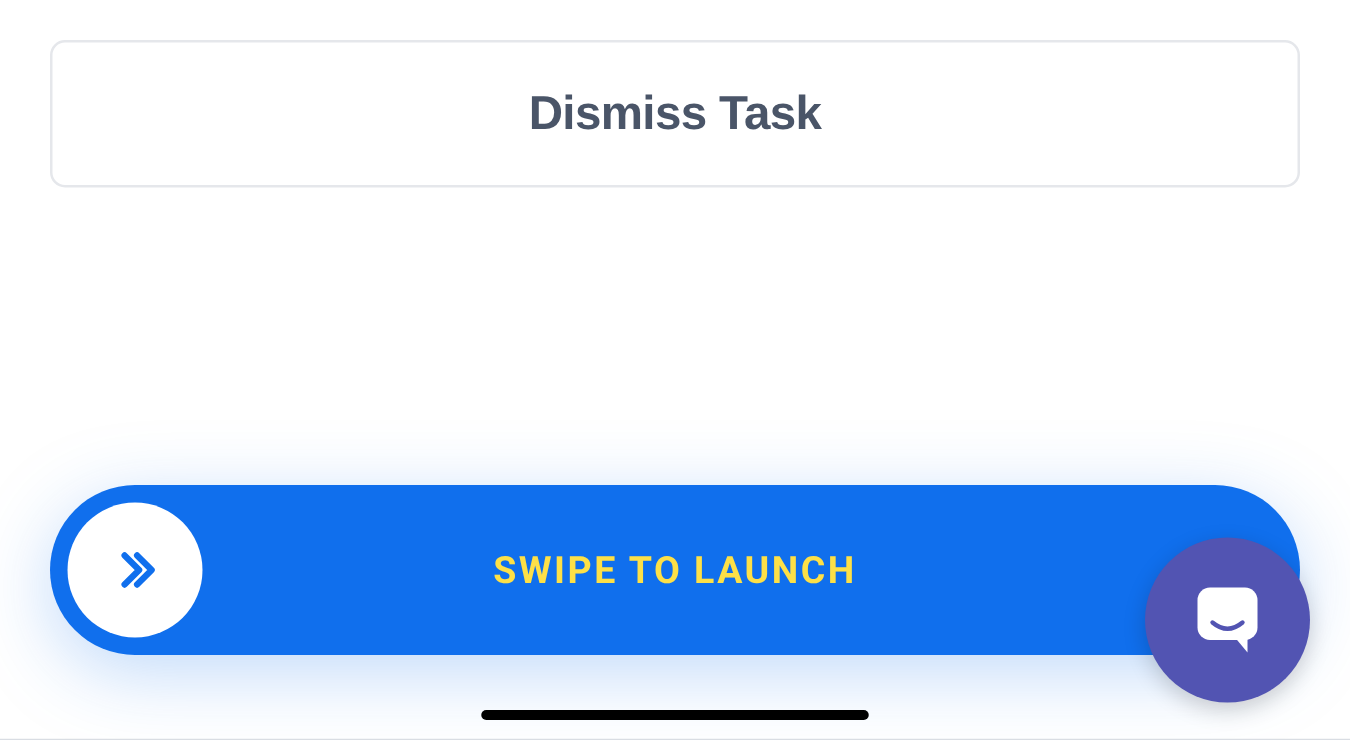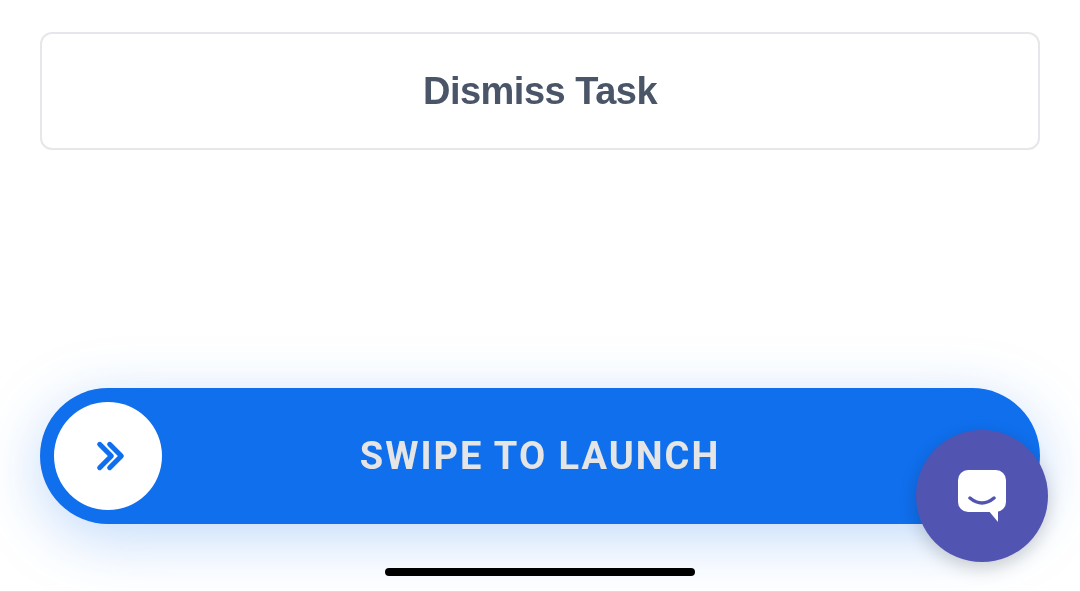--- a/index.html
+++ b/index.html
@@ -64,23 +64,23 @@
       justify-content: center;
       cursor: grab;
     }
     .swipe-chevrons {
       width: 40px;
       height: 40px;
     }
     .swipe-label {
       width: 100%;
       text-align: center;
-      font-size: 38px;
+      font-size: 30px;
       font-weight: 700;
-      color: #e5e5e5;
+      color: #fde047;
       letter-spacing: 2px;
     }
     .chat-fab {
       position: absolute;
       right: 32px;
       bottom: 30px;
       width: 132px;
       height: 132px;
       background: #5254b2;
       border-radius: 50%;

